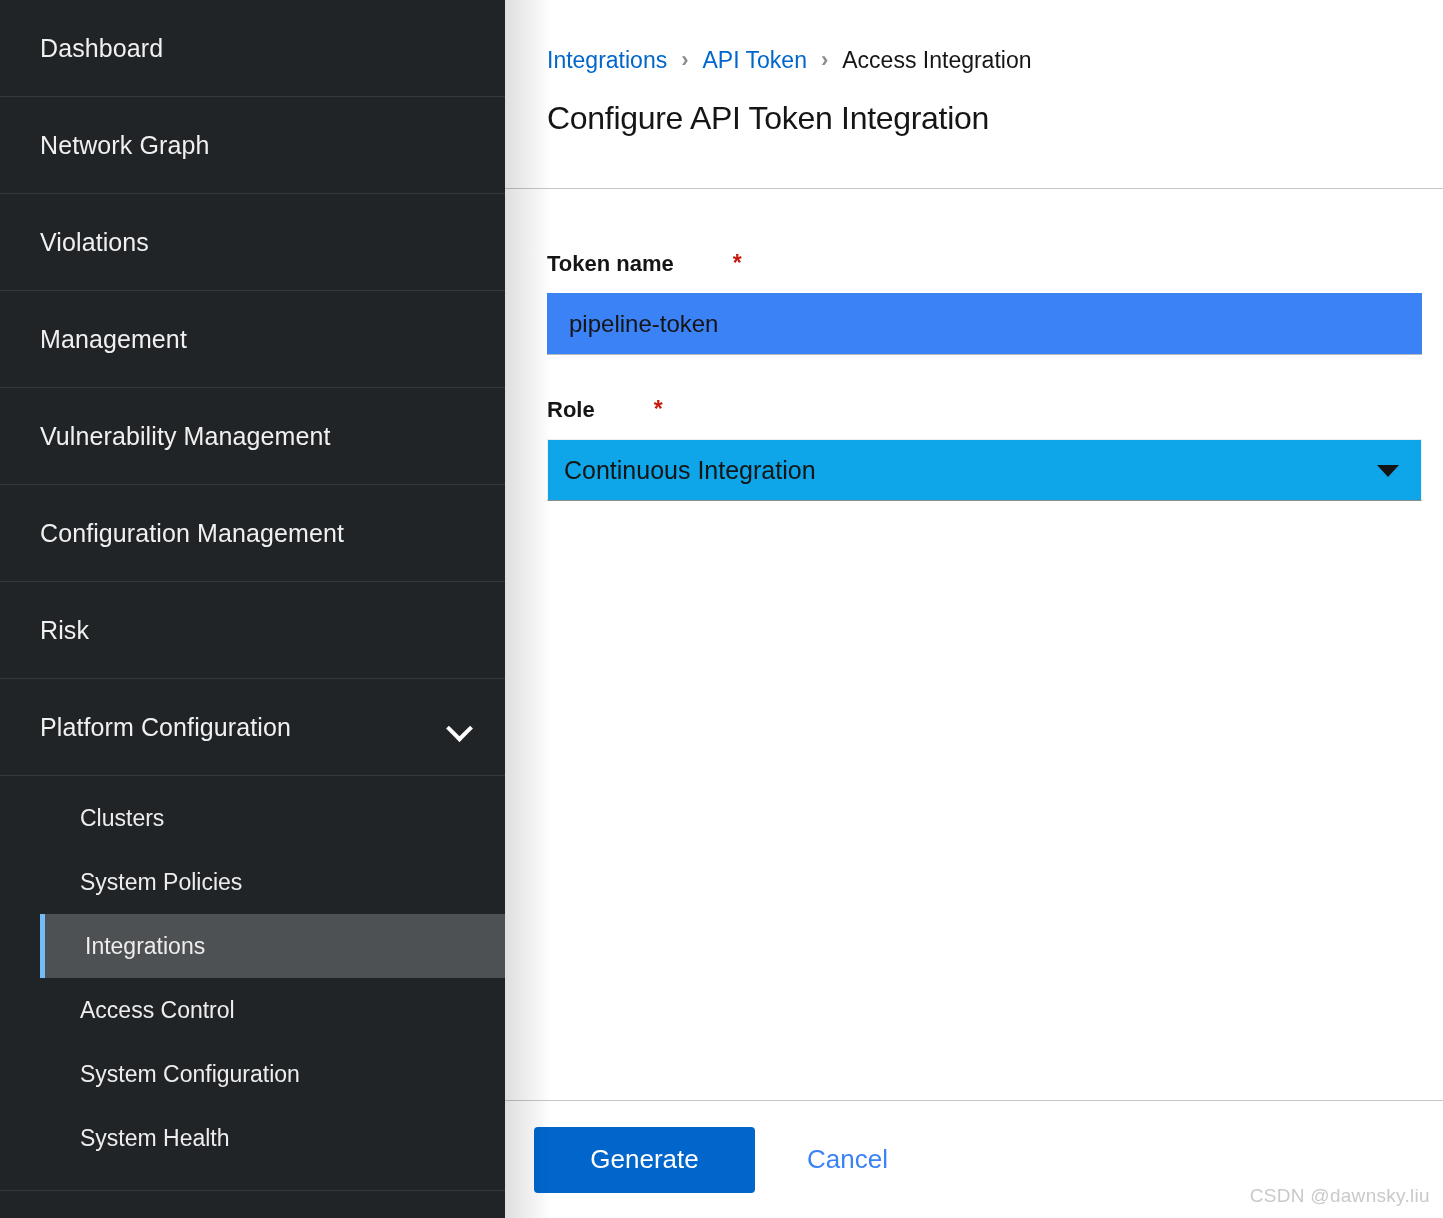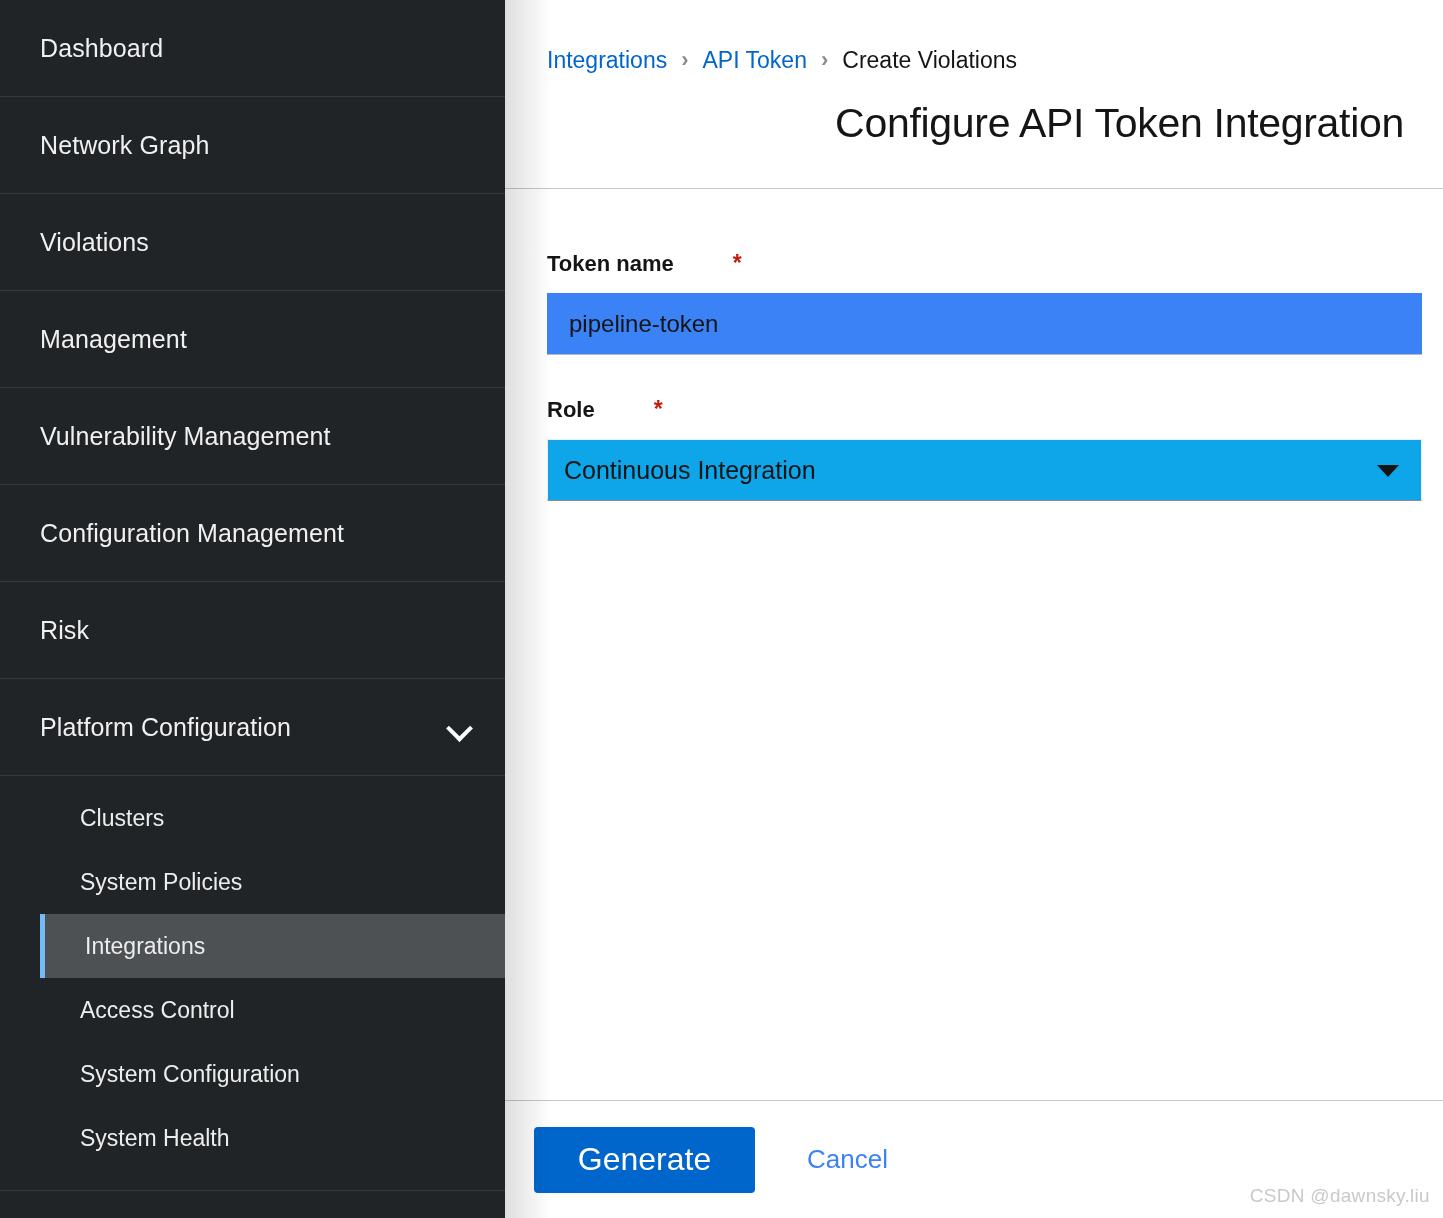--- a/index.html
+++ b/index.html
@@ -130,25 +130,24 @@
   .breadcrumb .crumb-sep {
     color: #8a8d90;
     font-size: 22px;
     font-weight: bold;
     margin: 0 14px;
     line-height: 1;
   }
 
   .page-title {
     margin-top: 24px;
-    font-size: 41px;
+    font-size: 32px;
     font-weight: 400;
     color: #151515;
     letter-spacing: -0.3px;
-    text-align: right;
   }
 
   
   .form-body {
     padding: 62px 22px 0 42px;
     height: 911px;
   }
 
   .field { margin-bottom: 42px; }
 
@@ -225,21 +224,21 @@
   }
 
   .btn-primary {
     height: 66px;
     min-width: 221px;
     background: #0066cc;
     color: #ffffff;
     border: none;
     border-radius: 4px;
     font-family: "Liberation Sans", sans-serif;
-    font-size: 32px;
+    font-size: 26px;
     cursor: pointer;
     padding: 0 26px;
   }
 
   .btn-link {
     background: none;
     border: none;
     color: #3b82f6;
     font-family: Liberation Sans, sans-serif;
     font-size: 26px;
@@ -327,21 +326,21 @@
   </nav>
 
   <main id="main">
 
     <header class="page-header">
       <div class="breadcrumb">
         <span class="crumb">Integrations</span>
         <span class="crumb-sep">›</span>
         <span class="crumb">API Token</span>
         <span class="crumb-sep">›</span>
-        <span class="crumb current">Create Violations</span>
+        <span class="crumb current">Access Integration</span>
       </div>
       <h1 class="page-title">Configure API Token Integration</h1>
     </header>
 
     <section class="form-body">
 
       <div class="field">
         <div class="field-label">
           <span>Token name</span>
           <span class="req-star">*</span>

